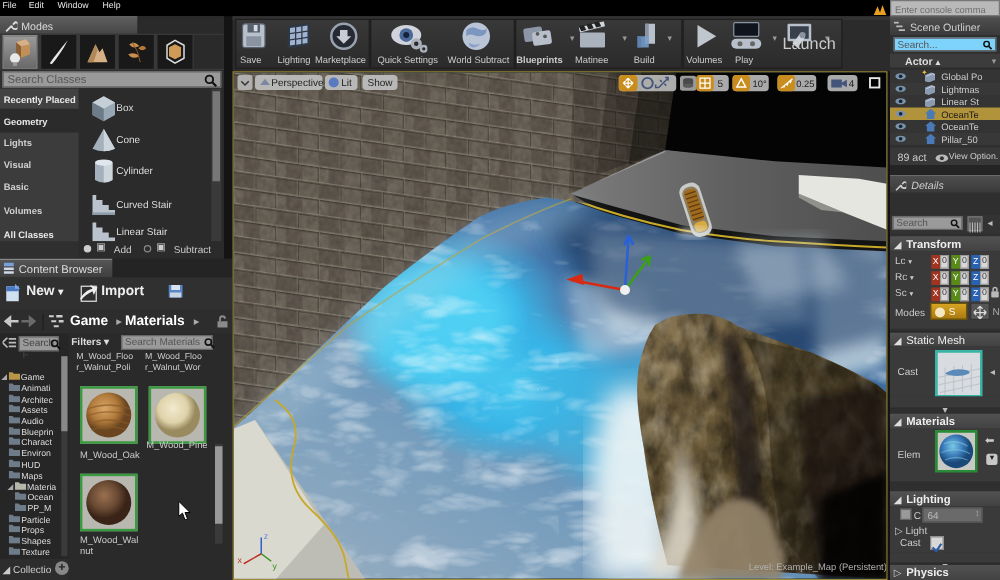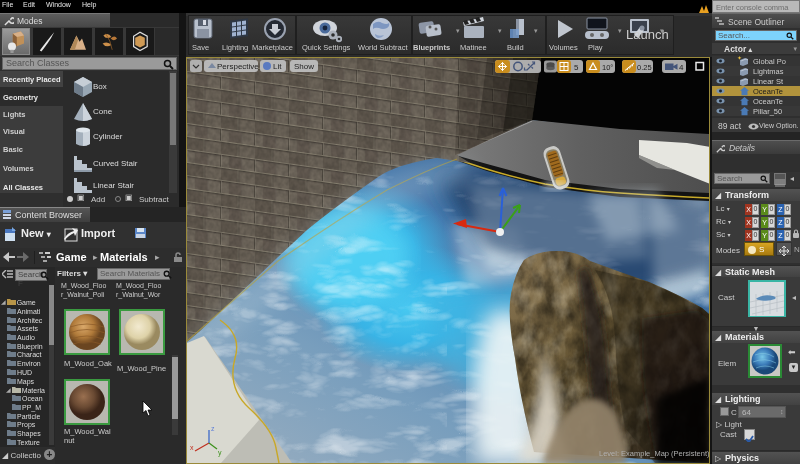--- a/index.html
+++ b/index.html
@@ -432,21 +432,21 @@
                 <stop offset="0%" stop-color="#f2ead0"></stop>
                 <stop offset="65%" stop-color="#ded2a8"></stop>
                 <stop offset="100%" stop-color="#9a8a60"></stop>
               </radialGradient>
             </defs>
             <rect width="42" height="42" fill="#b8b8b0"></rect>
             <circle cx="21" cy="21" r="18" fill="url(#pine)"></circle>
           </svg>
       </div>
       <div class="abs" style="left:9px;top:92px;font-size:7.5px;color:#ccc;">M_Wood_Oak</div>
-      <div class="abs" style="left:62px;top:97px;font-size:7.5px;color:#ccc;text-align:center;">M_Wood_Pine</div>
+      <div class="abs" style="left:62px;top:84px;font-size:7.5px;color:#ccc;text-align:center;">M_Wood_Pine</div>
 
       <div class="abs" style="left:9px;top:112px;width:46px;height:46px;border:2px solid #3a9a40;background:#b0b0a8;">
         <svg width="42" height="42">
             <defs>
               <radialGradient id="wal" cx="40%" cy="35%">
                 <stop offset="0%" stop-color="#9a7050"></stop>
                 <stop offset="60%" stop-color="#6a4a33"></stop>
                 <stop offset="100%" stop-color="#3a2418"></stop>
               </radialGradient>
             </defs>
@@ -842,21 +842,21 @@
     <div class="abs" style="left:64px;top:41px;width:16px;height:14px;background:#555;border:1px solid #333;">
       <svg width="14" height="12" viewBox="0 0 14 12">
           <path d="M7 1 v10 M2 6 h10 M7 1 l-2 2 M7 1 l2 2 M7 11 l-2 -2 M7 11 l2 -2 M2 6 l2 -2 M2 6 l2 2 M12 6 l-2 -2 M12 6 l-2 2" stroke="#ddd" stroke-width="1" fill="none"></path>
         </svg>
     </div>
     <div class="abs" style="left:82px;top:44px;font-size:8px;color:#aaa;">N</div>
   </div>
 
   <div class="abs" style="left:0;top:252px;width:88px;height:12px;background:linear-gradient(#525252,#424242);border-top:1px solid #2a2a2a;">
     <div class="abs" style="left:3px;top:2px;font-size:8px;color:#ddd;">◢</div>
-    <div class="abs" style="left:13px;top:1px;font-size:9px;font-weight:bold;color:#eee;">Static Mesh</div>
+    <div class="abs" style="left:13px;top:1px;font-size:9px;font-weight:normal;color:#eee;">Static Mesh</div>
   </div>
   <div class="abs" style="left:0;top:264px;width:88px;height:40px;background:#3a3a3a;">
     <div class="abs" style="left:6px;top:16px;font-size:8px;color:#ccc;">Cast</div>
     <div class="abs" style="left:36px;top:3px;width:38px;height:38px;background:#3ab5a5;padding:2px;">
       <svg width="34" height="34">
           <rect width="34" height="34" fill="#d8dce0"></rect>
           <path d="M0 20 L34 13 M0 26 L34 19 M2 32 L34 25 M6 12 v22 M13 11 v22 M20 10 v22 M27 9 v21" stroke="#b8bec4" stroke-width="0.7"></path>
           <path d="M7 16 q7 -4 16 -2 q4 1 2 3 q-7 3 -16 1 q-4 -1 -2 -2Z" fill="#5a8ab8"></path>
         </svg>
     </div>

